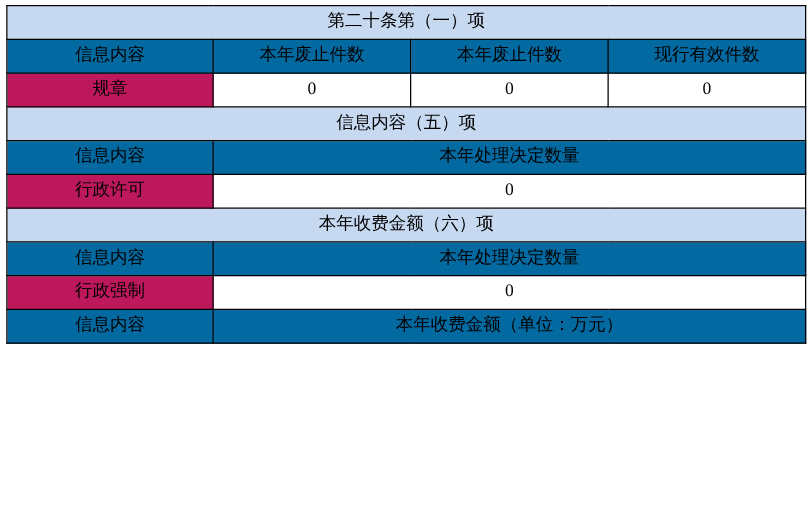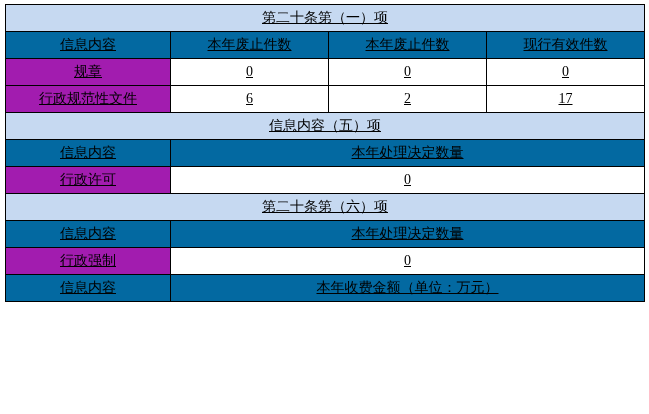--- a/index.html
+++ b/index.html
@@ -26,33 +26,32 @@
   }
   table.report td {
     border: 1px solid #000000;
     text-align: center;
     vertical-align: middle;
     font-size: 14px;
     color: #000000;
     height: 26px;
     padding: 0;
     line-height: 1.2;
-    text-decoration: underline;
   }
   td.section {
     background: #c6d9f1;
     font-size: 14px;
     height: 26px;
   }
   td.head {
     background: #0369a1;
     font-size: 14px;
   }
   td.label {
-    background: #a21caf;
+    background: #be185d;
     font-size: 14px;
   }
   td.value {
     background: #ffffff;
     font-size: 14px;
   }
   .colg1 { width: 165px; }
   .colg2 { width: 158px; }
   .colg3 { width: 158px; }
   .colg4 { width: 158px; }
@@ -81,43 +80,37 @@
         <td class="head">现行有效件数</td>
       </tr>
 
       <tr>
         <td class="label">规章</td>
         <td class="value">0</td>
         <td class="value">0</td>
         <td class="value">0</td>
       </tr>
 
-      <tr>
-        <td class="label">行政规范性文件</td>
-        <td class="value">6</td>
-        <td class="value">2</td>
-        <td class="value">17</td>
-      </tr>
 
       <tr>
         <td class="section" colspan="4">信息内容（五）项</td>
       </tr>
 
       <tr>
         <td class="head">信息内容</td>
         <td class="head" colspan="3">本年处理决定数量</td>
       </tr>
 
       <tr>
         <td class="label">行政许可</td>
         <td class="value" colspan="3">0</td>
       </tr>
 
       <tr>
-        <td class="section" colspan="4">第二十条第（六）项</td>
+        <td class="section" colspan="4">本年收费金额（六）项</td>
       </tr>
 
       <tr>
         <td class="head">信息内容</td>
         <td class="head" colspan="3">本年处理决定数量</td>
       </tr>
 
 
       <tr>
         <td class="label">行政强制</td>

